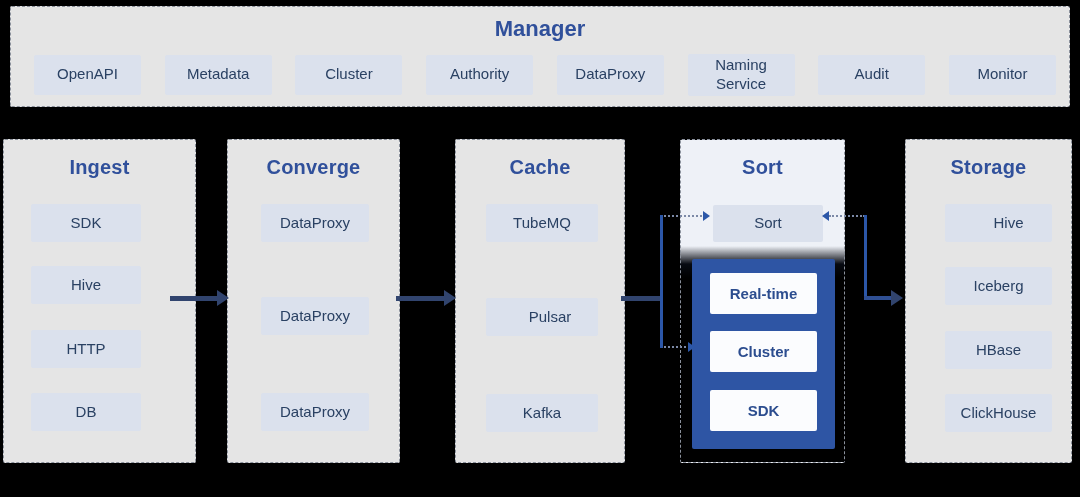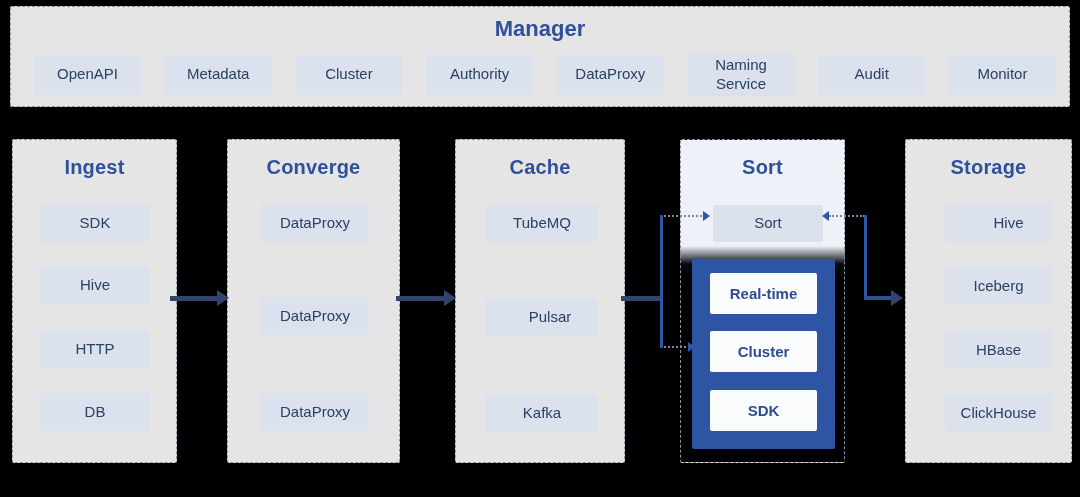--- a/index.html
+++ b/index.html
@@ -25,21 +25,21 @@
     justify-content:space-between;align-items:center;padding:0 13px 0 23px;
   }
   .tile{
     background:#dbe1ed;color:#2a4163;border-radius:2px;
     display:flex;align-items:center;justify-content:center;text-align:center;
     font-size:15px;line-height:1.25;box-sizing:border-box;
   }
   .manager-row .tile{width:107px;min-height:40px;padding:2px 8px;}
   .col-tile{position:absolute;height:38px;}
   
-  .ingest{left:12px;top:139px;width:165px;height:324px;}
+  .ingest{left:3px;top:139px;width:193px;height:324px;}
   .converge{left:227px;top:139px;width:173px;height:324px;padding-left:48px;}
   .cache{left:455px;top:139px;width:170px;height:324px;}
   .sort{
     left:680px;top:139px;width:165px;height:324px;
     background:linear-gradient(180deg,#eef1f7 0px,#eef1f7 106px,#070a12 124px,#000 138px);
   }
   .storage{left:905px;top:139px;width:167px;height:324px;}
   
   .engine-box{
     position:absolute;left:11px;top:119px;width:143px;height:190px;

